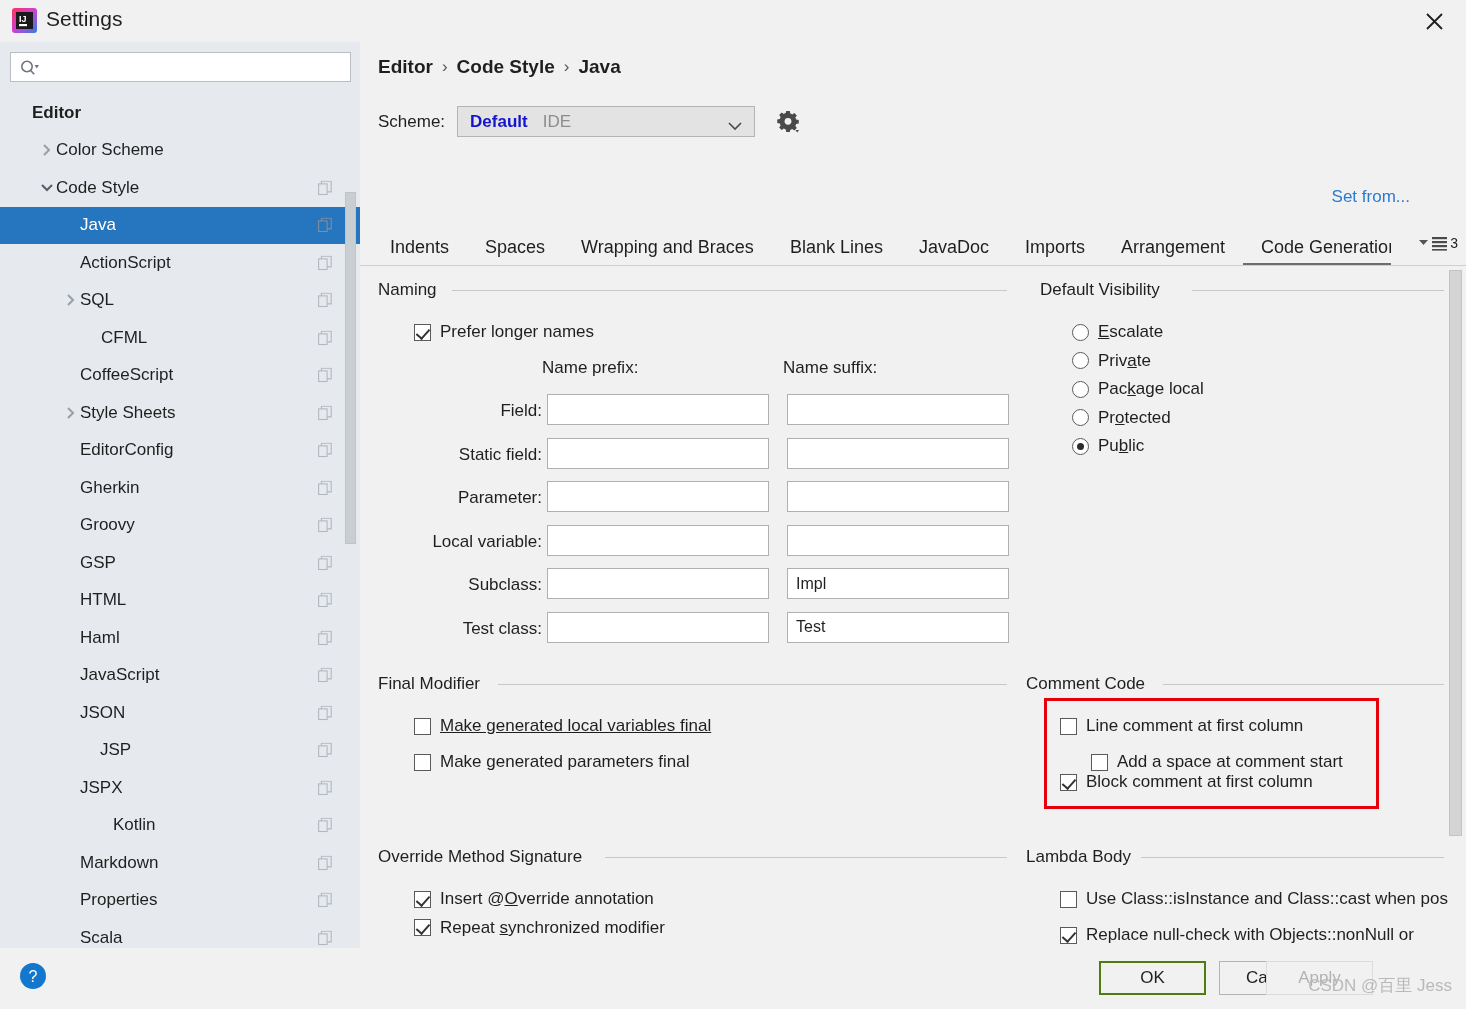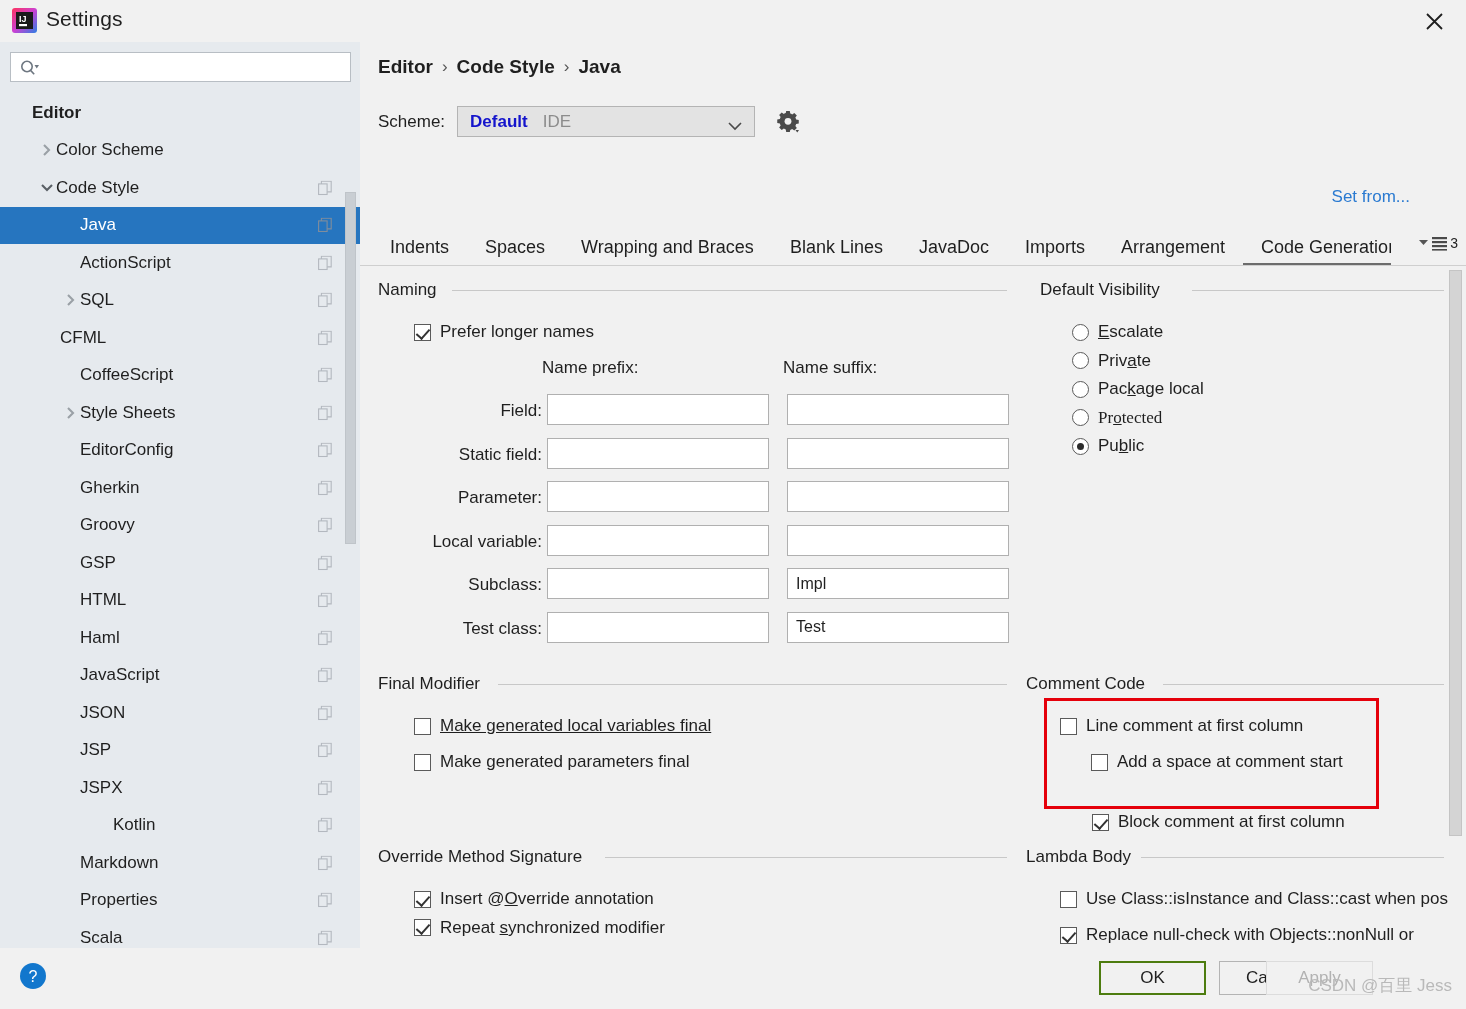--- a/index.html
+++ b/index.html
@@ -347,21 +347,21 @@
             <svg width="18" height="18" viewBox="0 0 18 18">
               <path d="M6 4 L11 9 L6 14" stroke="#9aa0a6" stroke-width="2.1" fill="none"></path>
             </svg>
           </span>
           <span class="tree-label">SQL</span>
           <span class="copy-icon"><svg width="14" height="15" viewBox="0 0 14 15">
               <rect x="0.6" y="3.4" width="8.5" height="10.6" stroke="#8a9099" stroke-width="1.1" fill="none"></rect>
               <path d="M3.4 3.4 V0.8 H13.2 V11.4 H9.1" stroke="#8a9099" stroke-width="1.1" fill="none"></path>
             </svg></span>
         </div>
-        <div class="tree-row" style="padding-left: 60px;">
+        <div class="tree-row" style="padding-left: 60px; margin-left: 41px;">
           <span class="tree-label">CFML</span>
           <span class="copy-icon"><svg width="14" height="15" viewBox="0 0 14 15">
               <rect x="0.6" y="3.4" width="8.5" height="10.6" stroke="#8a9099" stroke-width="1.1" fill="none"></rect>
               <path d="M3.4 3.4 V0.8 H13.2 V11.4 H9.1" stroke="#8a9099" stroke-width="1.1" fill="none"></path>
             </svg></span>
         </div>
         <div class="tree-row" style="padding-left: 80px;">
           <span class="tree-label">CoffeeScript</span>
           <span class="copy-icon"><svg width="14" height="15" viewBox="0 0 14 15">
               <rect x="0.6" y="3.4" width="8.5" height="10.6" stroke="#8a9099" stroke-width="1.1" fill="none"></rect>
@@ -429,21 +429,21 @@
               <path d="M3.4 3.4 V0.8 H13.2 V11.4 H9.1" stroke="#8a9099" stroke-width="1.1" fill="none"></path>
             </svg></span>
         </div>
         <div class="tree-row" style="padding-left: 80px;">
           <span class="tree-label">JSON</span>
           <span class="copy-icon"><svg width="14" height="15" viewBox="0 0 14 15">
               <rect x="0.6" y="3.4" width="8.5" height="10.6" stroke="#8a9099" stroke-width="1.1" fill="none"></rect>
               <path d="M3.4 3.4 V0.8 H13.2 V11.4 H9.1" stroke="#8a9099" stroke-width="1.1" fill="none"></path>
             </svg></span>
         </div>
-        <div class="tree-row" style="padding-left: 80px;">
+        <div class="tree-row" style="padding-left: 100px;">
           <span class="tree-label">JSP</span>
           <span class="copy-icon"><svg width="14" height="15" viewBox="0 0 14 15">
               <rect x="0.6" y="3.4" width="8.5" height="10.6" stroke="#8a9099" stroke-width="1.1" fill="none"></rect>
               <path d="M3.4 3.4 V0.8 H13.2 V11.4 H9.1" stroke="#8a9099" stroke-width="1.1" fill="none"></path>
             </svg></span>
         </div>
         <div class="tree-row" style="padding-left: 80px;">
           <span class="tree-label">JSPX</span>
           <span class="copy-icon"><svg width="14" height="15" viewBox="0 0 14 15">
               <rect x="0.6" y="3.4" width="8.5" height="10.6" stroke="#8a9099" stroke-width="1.1" fill="none"></rect>
@@ -601,21 +601,21 @@
             <span><span class="mn">E</span>scalate</span>
           </div>
           <div class="radio-row" style="left: 712px; top: 84.5px;">
             <span class="rbox"></span>
             <span>Priv<span class="mn">a</span>te</span>
           </div>
           <div class="radio-row" style="left: 712px; top: 113px;">
             <span class="rbox"></span>
             <span>Pac<span class="mn">k</span>age local</span>
           </div>
-          <div class="radio-row" style="left: 712px; top: 141.5px; font-family: Liberation Serif, serif;">
+          <div class="radio-row" style="left: 712px; top: 141.5px;">
             <span class="rbox"></span>
             <span>Pr<span class="mn">o</span>tected</span>
           </div>
           <div class="radio-row" style="left: 712px; top: 170px;">
             <span class="rbox checked"></span>
             <span>Pu<span class="mn">b</span>lic</span>
           </div>
         </div>
 
       <div class="group-title" style="left:18px; top:408px;">Final Modifier</div>
@@ -636,21 +636,21 @@
       <div class="hl-box" style="left:684px; top:432px; width:335px; height:111px;"></div>
       <div id="comment-code-rows">
           <div class="chk-row" style="left: 700px; top: 450px;">
             <span class="cbox"></span>
             <span>Line comment at first column</span>
           </div>
           <div class="chk-row" style="left: 731px; top: 486px;">
             <span class="cbox"></span>
             <span>Add a space at comment start</span>
           </div>
-          <div class="chk-row" style="left: 700px; top: 546px; margin-left: 32px;">
+          <div class="chk-row" style="left: 700px; top: 506px;">
             <span class="cbox checked"></span>
             <span>Block comment at first column</span>
           </div>
         </div>
 
       <div class="group-title" style="left:18px; top:581px;">Override Method Signature</div>
       <div class="group-line" style="left:245px; top:591px; width:402px;"></div>
       <div id="override-rows">
           <div class="chk-row" style="left: 54px; top: 623px;">
             <span class="cbox checked"></span>

